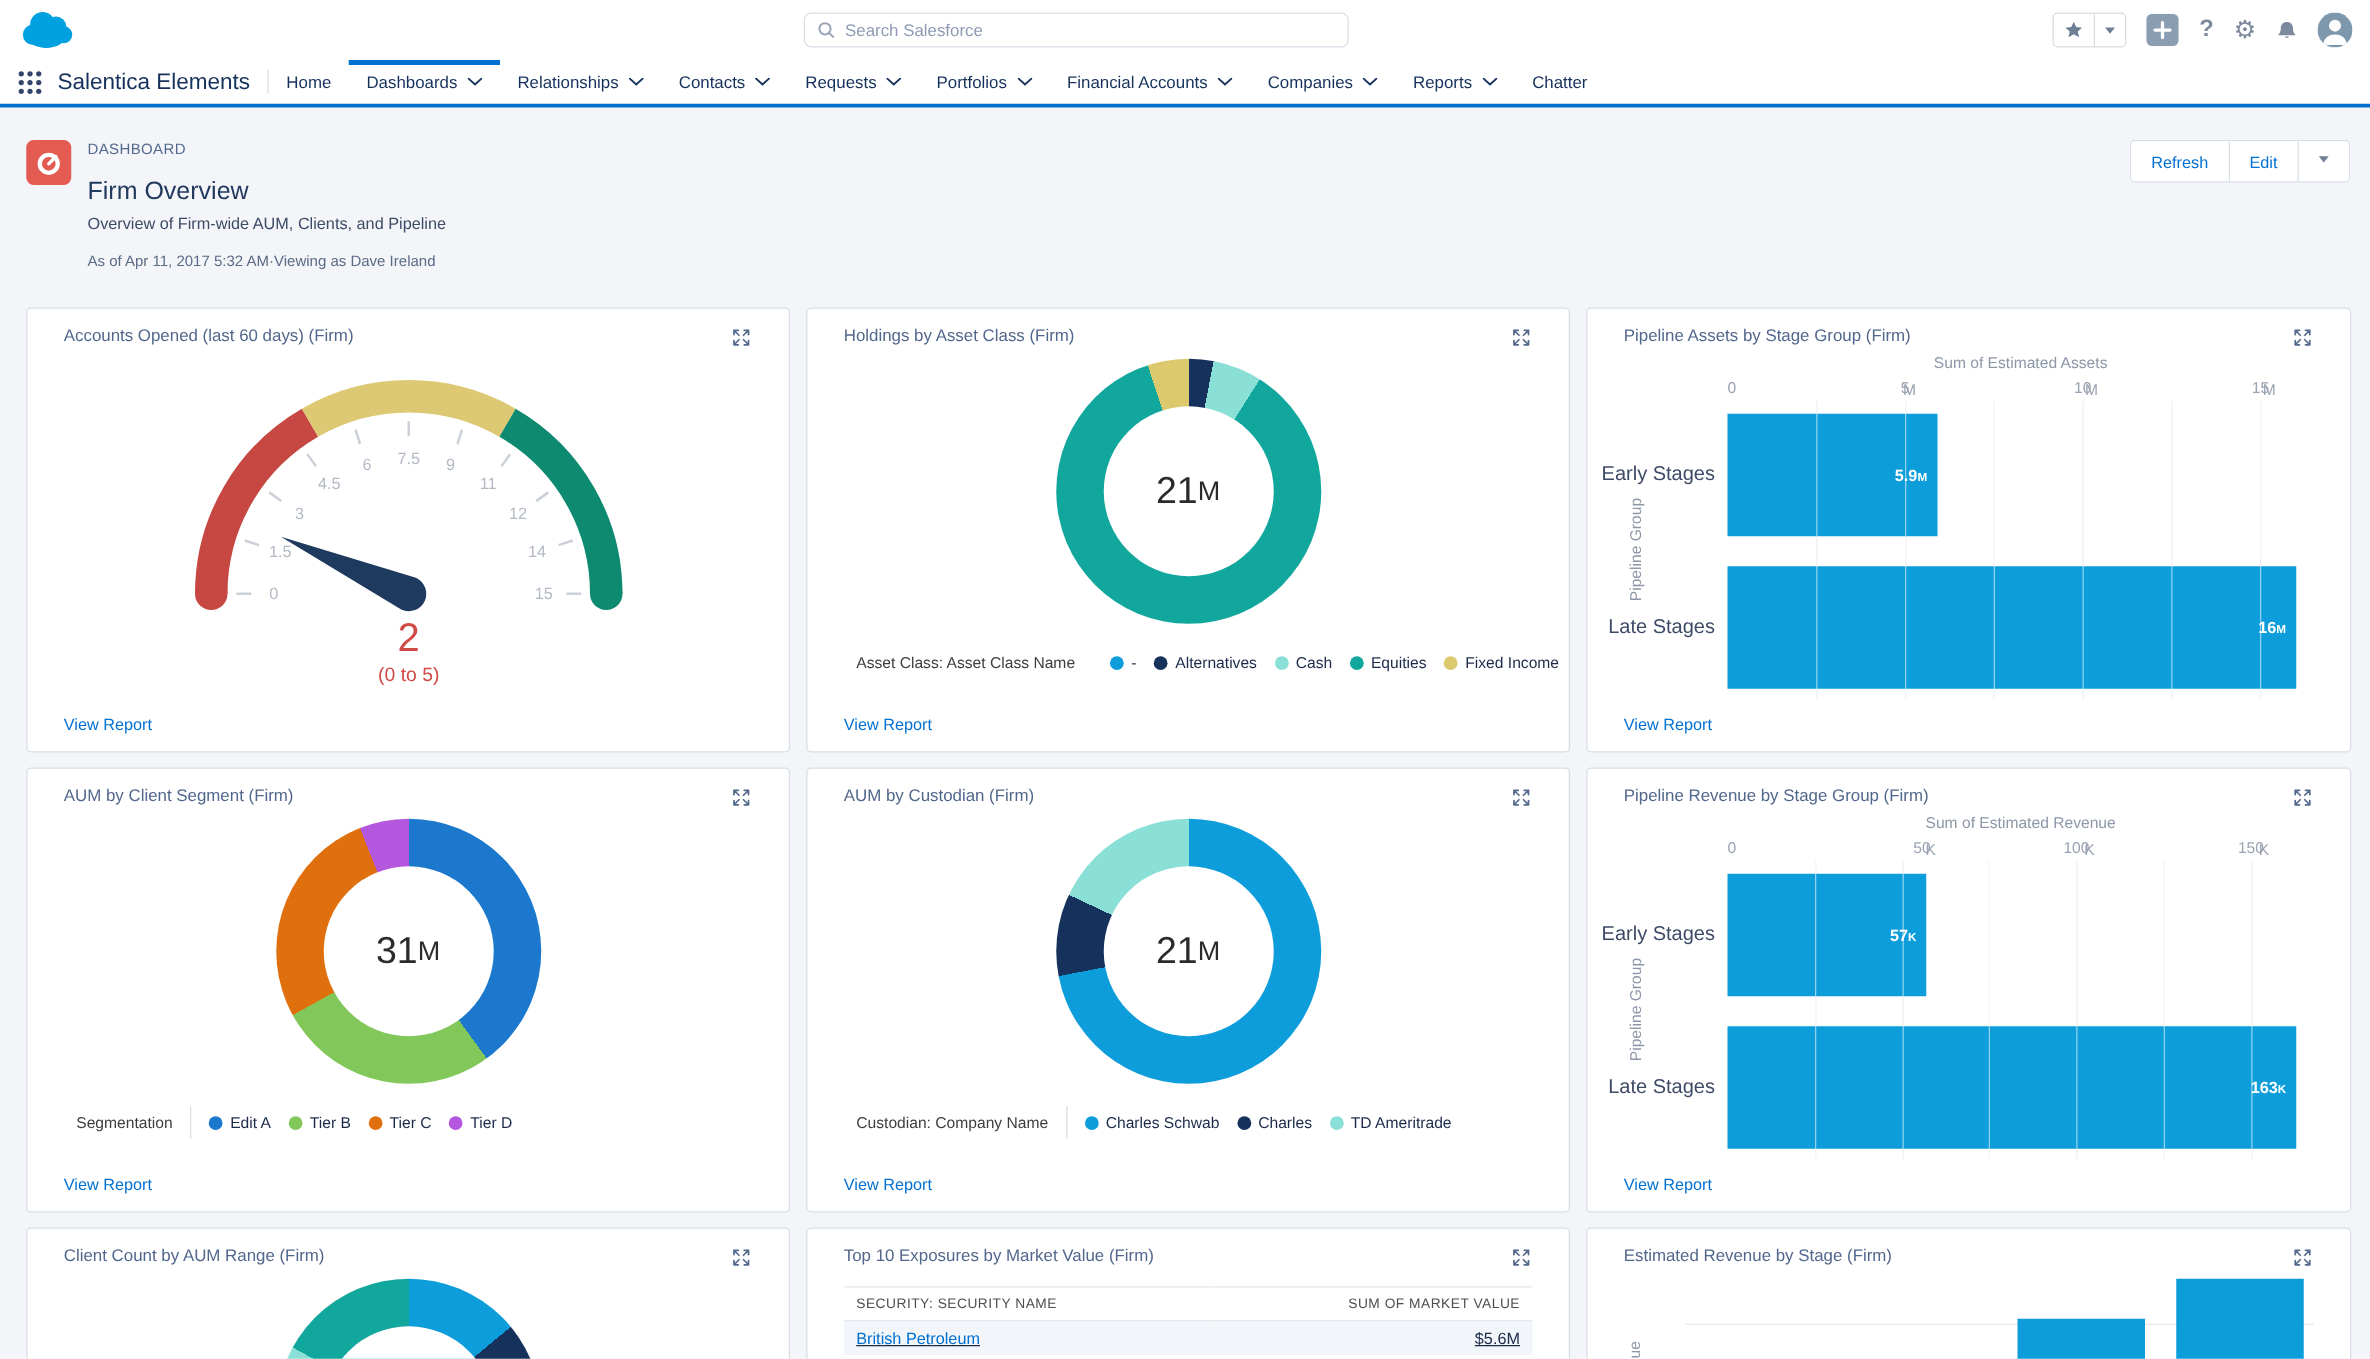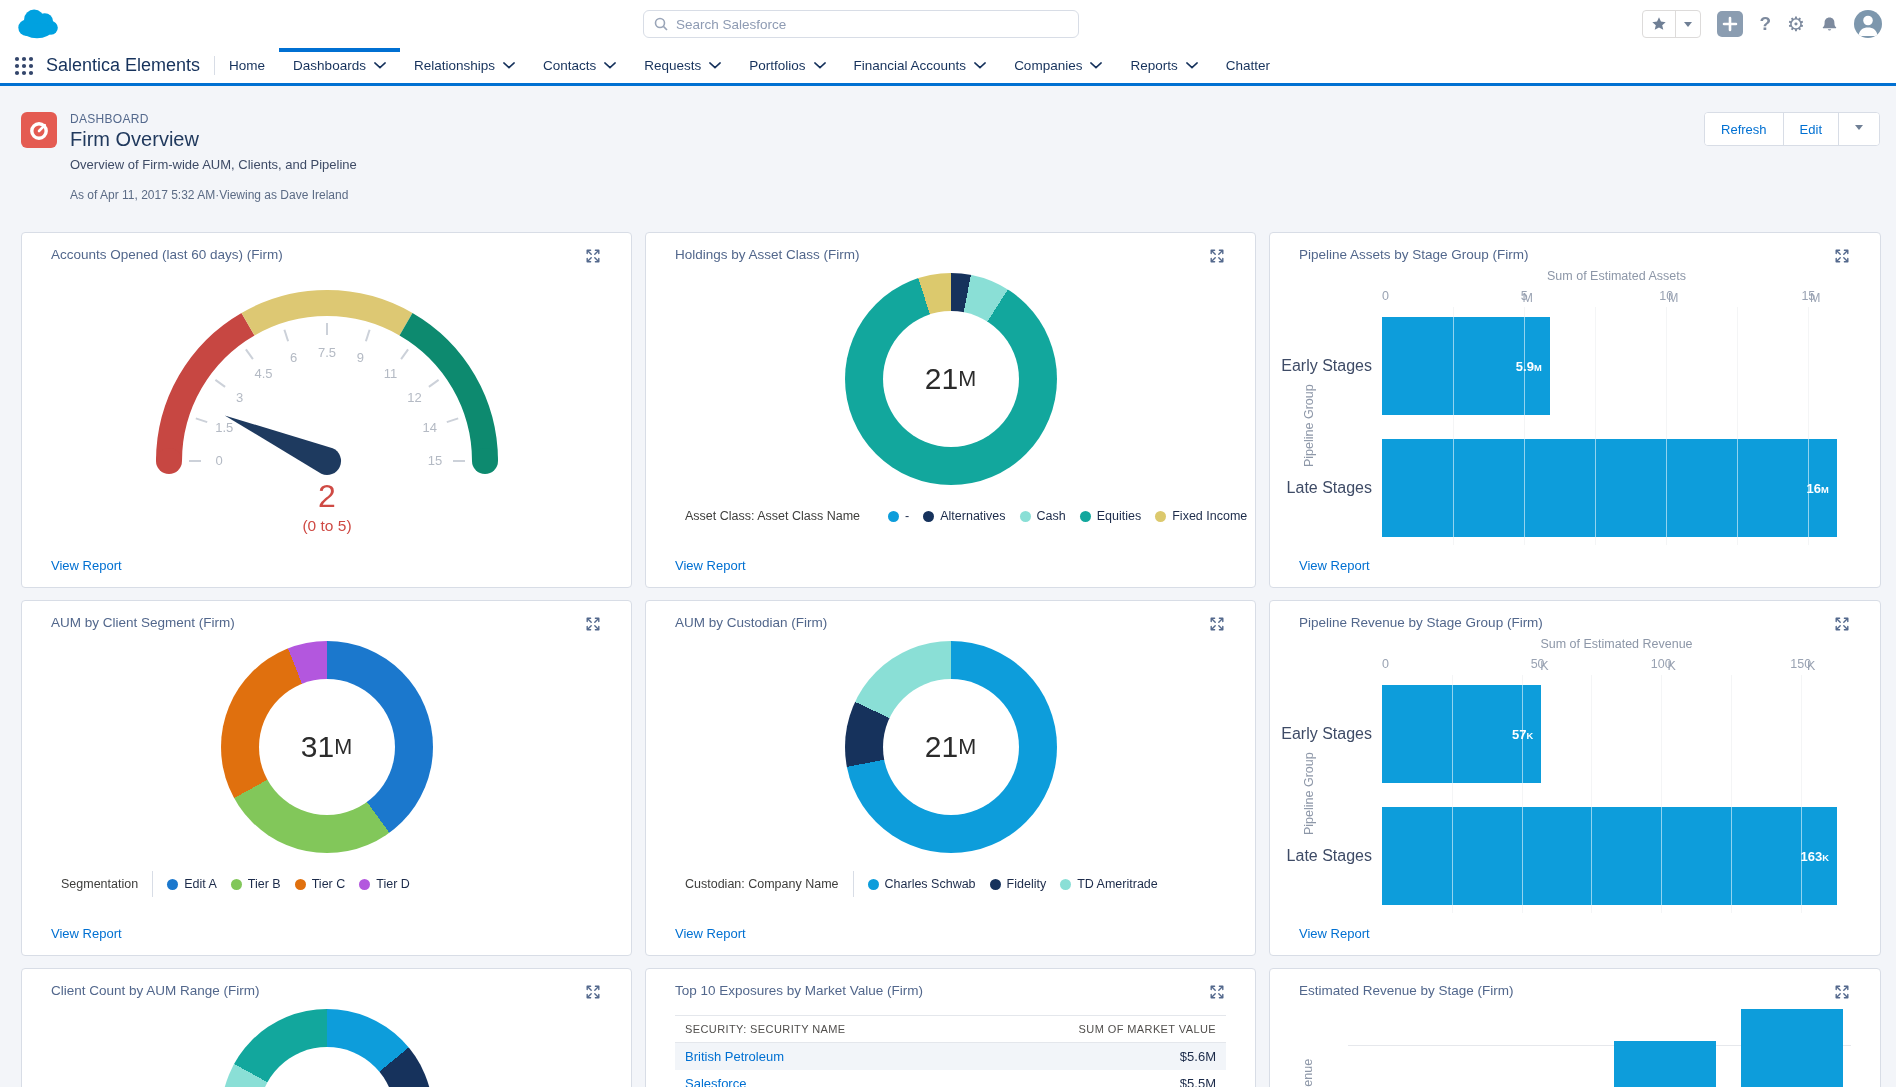--- a/index.html
+++ b/index.html
@@ -37,21 +37,21 @@
     font-family:"Liberation Sans",sans-serif; }
   .tab.active::before { content:""; position:absolute; left:0; right:0; top:0; height:4px; background:#0070d2; }
 
   
   .page-header { position:relative; padding:26px 16px 0 21px; }
   .ph-row { display:flex; align-items:flex-start; }
   .entity-icon { width:36px; height:36px; border-radius:6px; background:#e45b52;
     display:flex; align-items:center; justify-content:center; flex:none; }
   .ph-text { margin-left:13px; }
   .entity-label { font-size:12px; color:#54698d; letter-spacing:.3px; }
-  .page-title { font-size:20px; color:#213a5e; margin-top:2px; }
+  .page-title { font-size:20px; color:#213a5e; margin-top:16px; }
   .page-desc { font-size:13px; color:#3e4b66; margin-top:6px; }
   .as-of { font-size:12px; color:#5b6b85; margin-top:16px; margin-left:49px; }
   .btn-group { position:absolute; right:16px; top:26px; display:flex; border:1px solid #d8dde6;
     border-radius:4px; background:#fff; overflow:hidden; }
   .btn-group button { background:#fff; border:none; border-left:1px solid #d8dde6; color:#0070d2;
     font-size:13px; padding:0 16px; height:32px; cursor:pointer; font-family:"Liberation Sans",sans-serif;
     display:flex; align-items:center; }
   .btn-group button:first-child { border-left:none; }
 
   
@@ -96,21 +96,21 @@
   .bar-val { position:absolute; right:8px; top:50%; transform:translateY(-50%); color:#fff;
     font-size:13px; font-weight:bold; z-index:2; }
   .y-axis-label { position:absolute; left:-80px; top:0; height:100%; writing-mode:vertical-rl;
     transform:rotate(180deg); text-align:center; color:#8d97a8; font-size:12.5px; white-space:nowrap; }
 
   
   .sf-table { margin-top:14px; width:100%; border-collapse:collapse; }
   .sf-table th { font-size:11px; color:#514f4d; text-transform:uppercase; letter-spacing:.4px;
     font-weight:normal; text-align:left; padding:7px 10px; border-top:1px solid #e4e7ec; border-bottom:1px solid #e4e7ec; }
   .sf-table th.num, .sf-table td.num { text-align:right; }
-  .sf-table td { font-size:13px; padding:6px 10px; color:#1c2b4a; }
+  .sf-table td { font-size:13px; padding:6px 10px; color:#1c2b4a;text-decoration:underline; }
   .sf-table tr.alt { background:#f2f5f9; }
   .sf-table td a { color:#0070d2; text-decoration:none; cursor:pointer; }
 
   
   .vchart { position:relative; flex:1; margin-top:4px; }
   .vchart .gridline-h { position:absolute; left:49px; right:0; height:1px; background:#e6e8ec; }
   .vbar { position:absolute; background:#0d9ddb; bottom:-300px; }
   .vchart .vlabel { position:absolute; left:2px; top:41px; height:165px; writing-mode:vertical-rl;
     transform:rotate(180deg); color:#8d97a8; font-size:12.5px; white-space:nowrap; }
 </style>
@@ -503,21 +503,21 @@
         </div>
         <div class="legend">
           <span class="legend-title">Custodian: Company Name</span>
           <span class="legend-sep"></span>
           <span class="legend-item">
             <span class="legend-dot" style="background: rgb(13, 157, 219);"></span>
             <span>Charles Schwab</span>
           </span>
           <span class="legend-item">
             <span class="legend-dot" style="background: rgb(22, 50, 92);"></span>
-            <span>Fidelity</span>
+            <span>Charles</span>
           </span>
           <span class="legend-item">
             <span class="legend-dot" style="background: rgb(138, 223, 214);"></span>
             <span>TD Ameritrade</span>
           </span>
         </div>
         <a class="view-report">View Report</a>
       </div>
       <div class="card">
         <div class="card-head">

